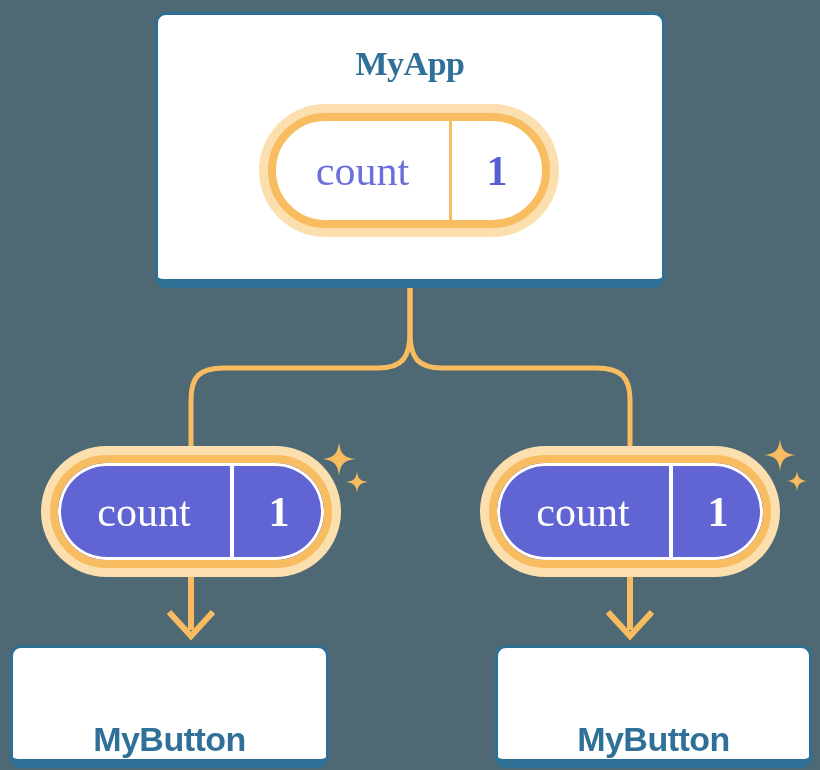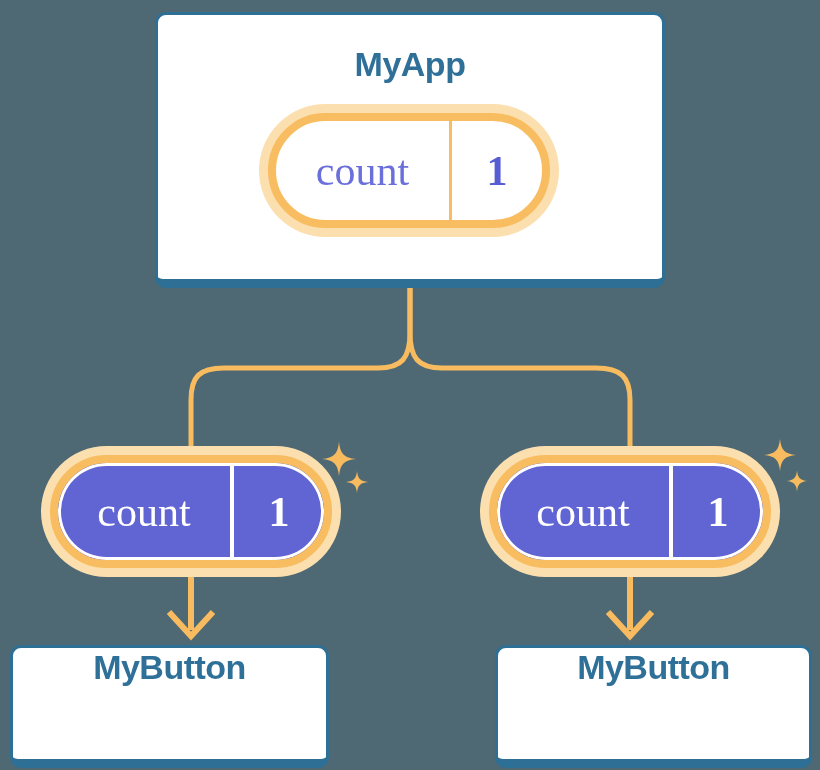--- a/index.html
+++ b/index.html
@@ -19,23 +19,23 @@
     box-sizing:border-box;
     text-align:center;
   }
   .card-title{
     color:#2f7099;
     font-size:34px;
     font-weight:600;
     letter-spacing:-0.5px;
   }
   #root-card{left:155px;top:12px;width:510px;height:276px;}
-  #root-card .card-title{margin-top:30px;}
+  #root-card .card-title{margin-top:30px;font-family:Liberation Serif, serif;}
   .child-card{
-    display:flex;align-items:flex-start;justify-content:center;
+    display:flex;align-items:flex-end;justify-content:center;
   }
   #child-card-left{left:10px;top:645px;width:319px;height:123px;}
   #child-card-right{left:495px;top:645px;width:317px;height:123px;}
 
   .pill{
     position:absolute;
     box-sizing:border-box;
     border-radius:999px;
     border:8px solid #f8bc61;
     display:flex;

